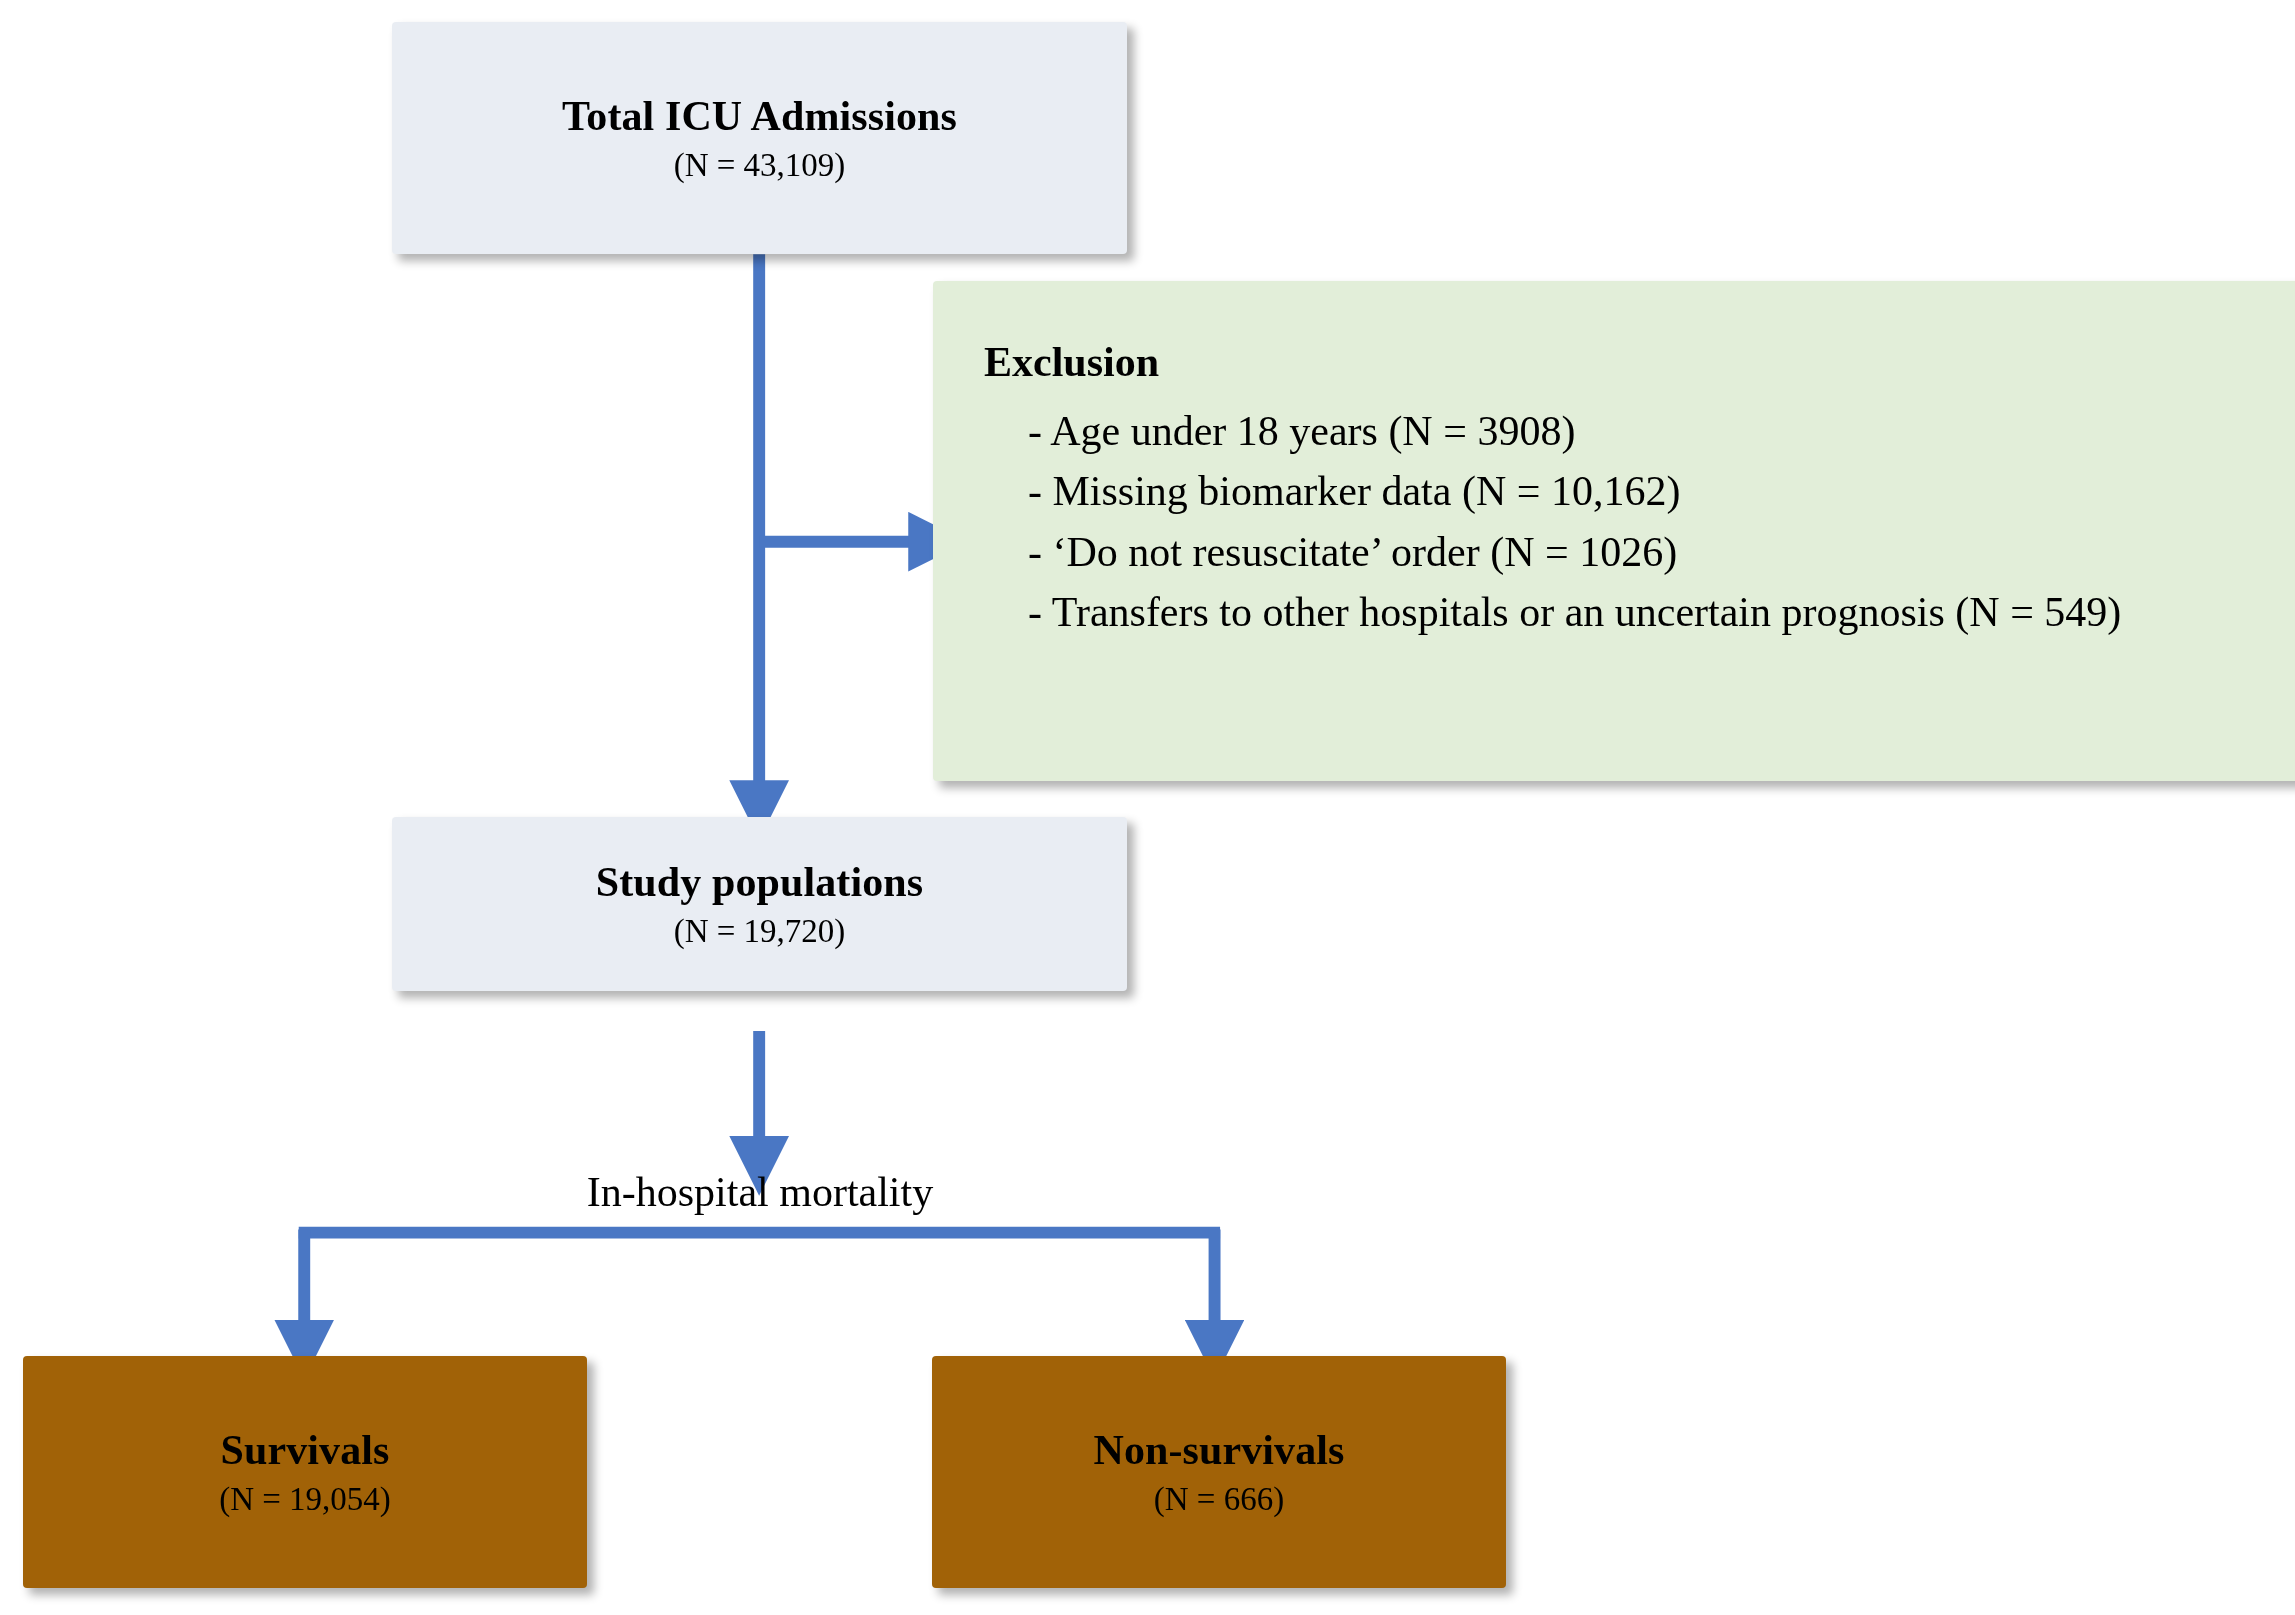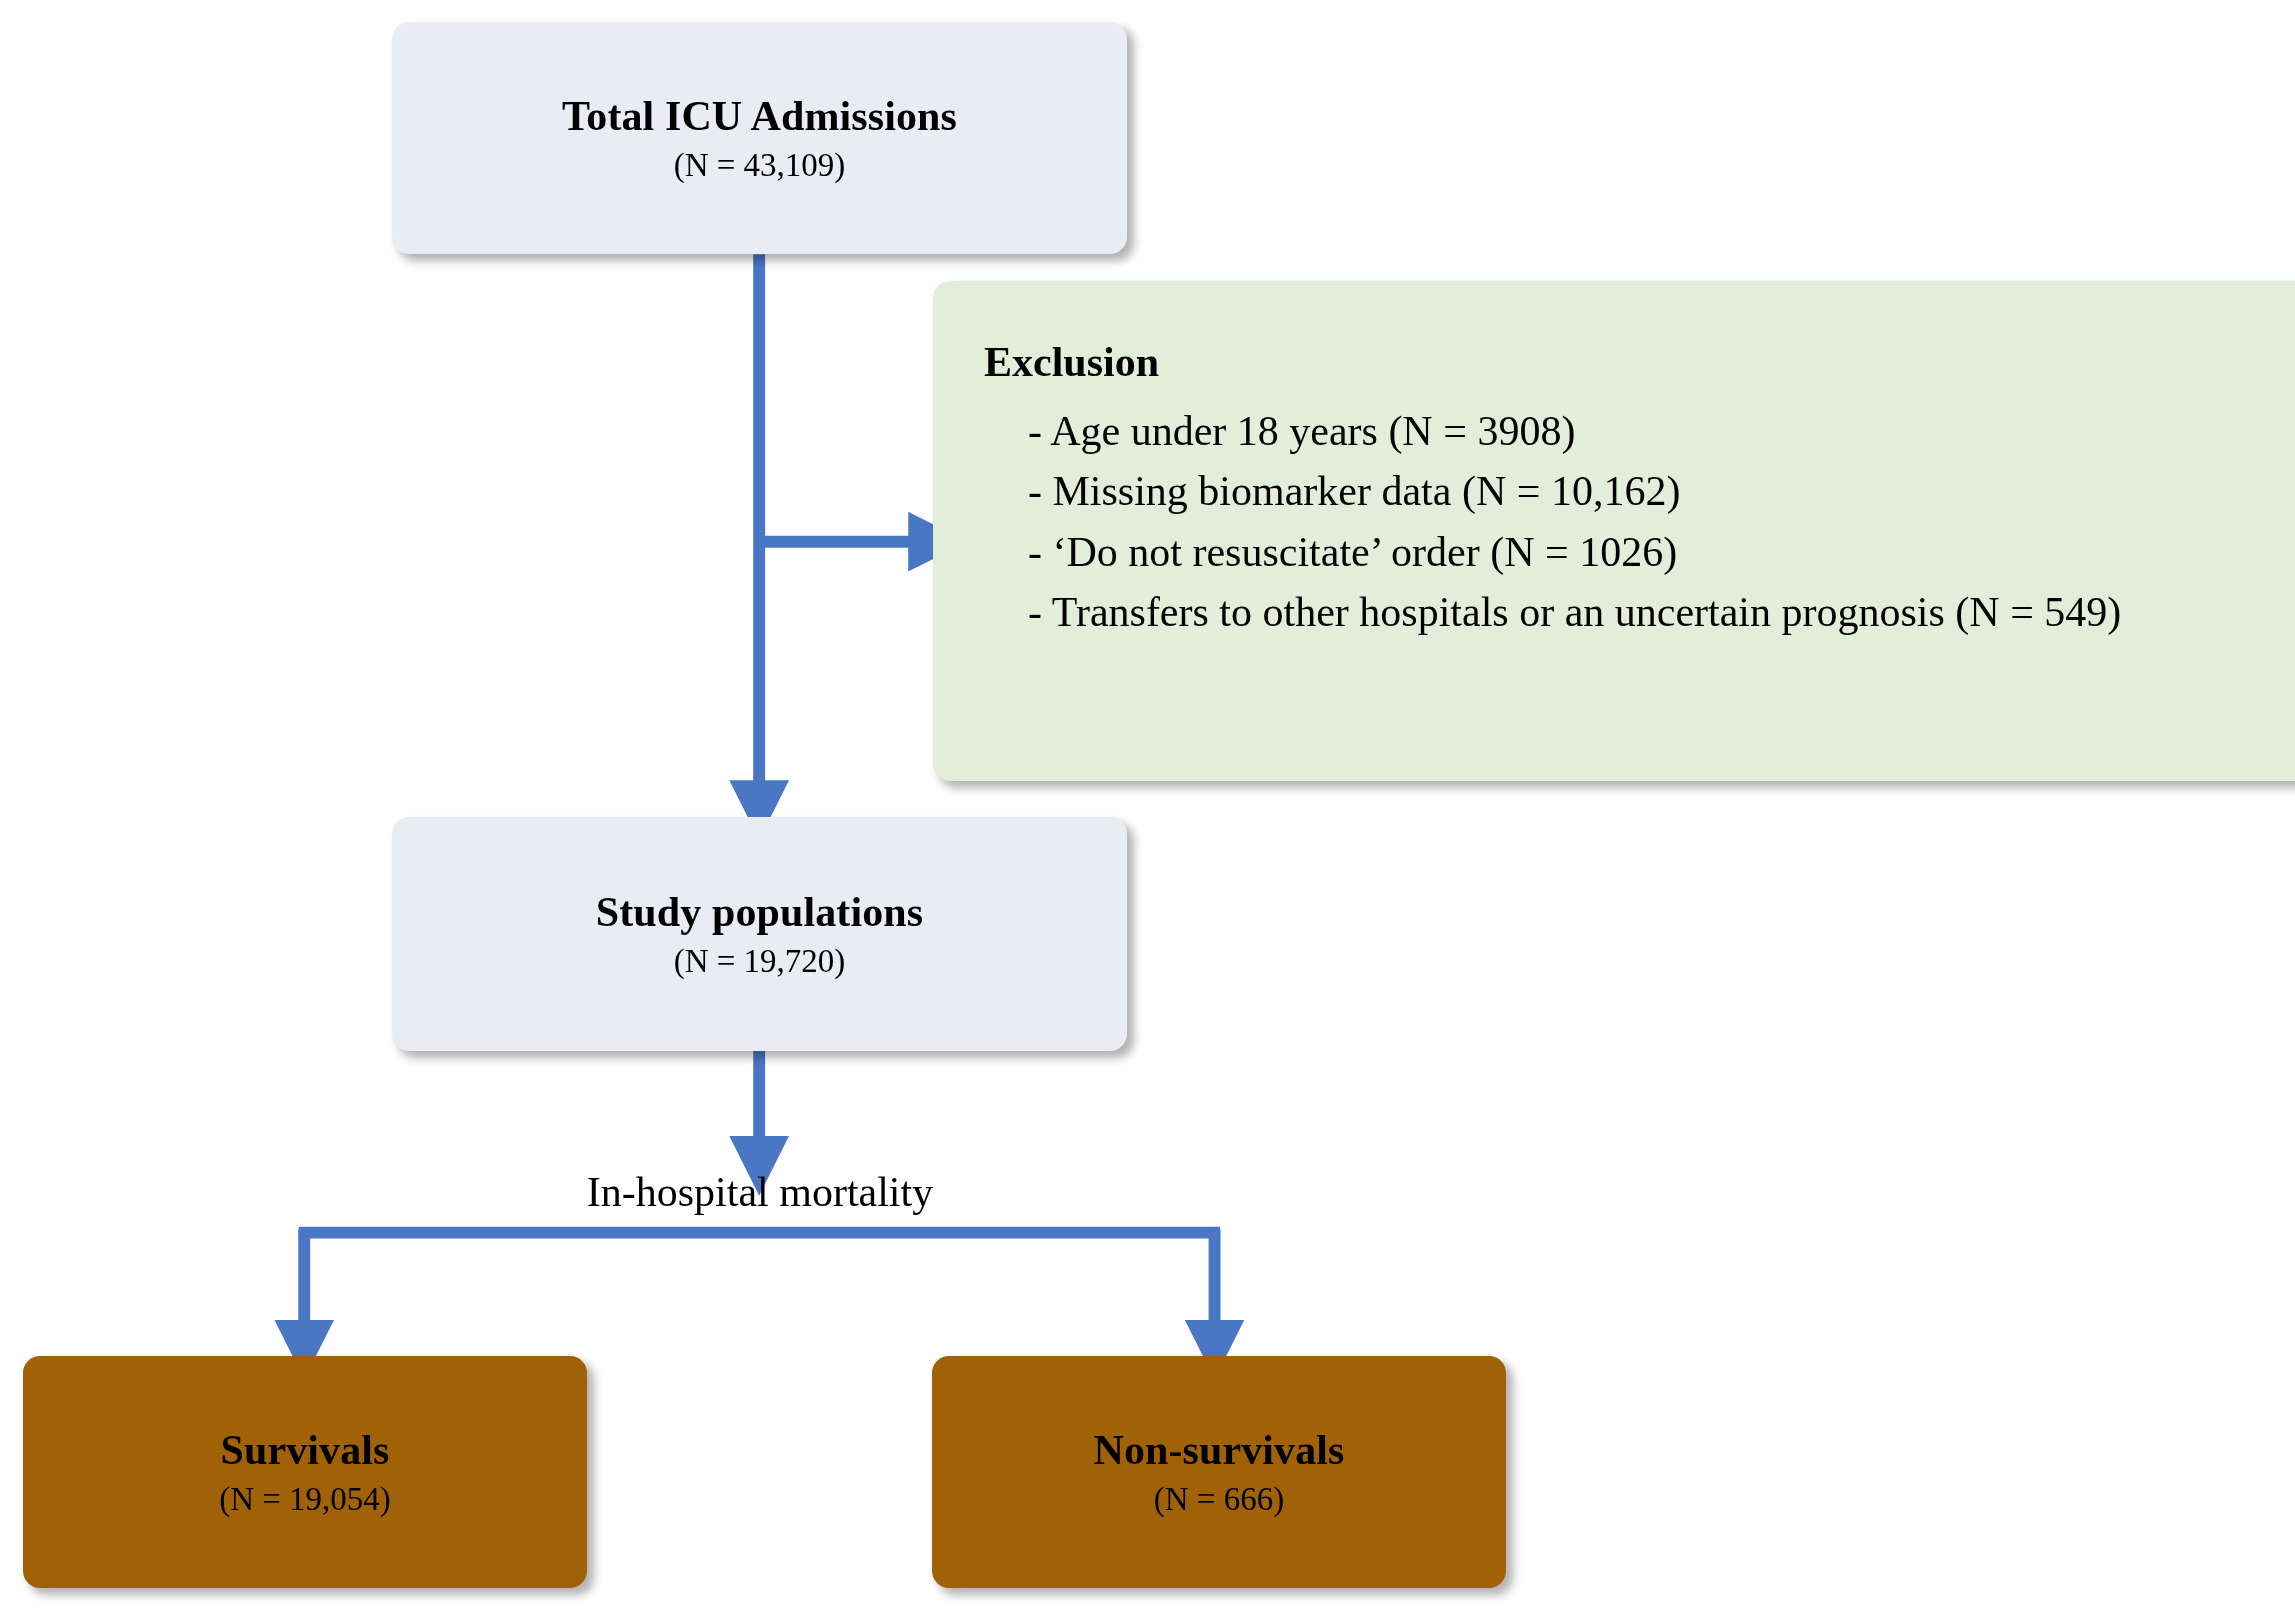--- a/index.html
+++ b/index.html
@@ -19,37 +19,37 @@
     overflow: hidden;
   }
   .node {
     position: absolute;
     box-sizing: border-box;
     display: flex;
     flex-direction: column;
     align-items: center;
     justify-content: center;
     text-align: center;
-    border-radius: 17px;
+    border-radius: 4px;
     box-shadow: 6.4px 6.4px 10px rgba(0,0,0,0.30);
     line-height: 1.30;
   }
   .node-blue  { background: #e9edf3; }
   .node-peach { background: #a16207; }
   .node-green {
     background: #e2eed9;
     align-items: flex-start;
     justify-content: flex-start;
     text-align: left;
   }
 
   
   #node-total        { left: 392px;  top: 22px;   width: 735px; height: 232px;  }
   #node-exclusion    { left: 933px; top: 281px;  width: 1518px; height: 500px; padding: 54px 27.5px 18.4px 51px; }
-  #node-study        { left: 392px;  top: 817px; width: 735px; height: 234px;  }
+  #node-study        { left: 392px;  top: 817px; width: 735px; height: 174px;  }
   #node-survivals    { left: 23px;   top: 1356px; width: 564px; height: 232px;  }
   #node-nonsurvivals { left: 932px; top: 1356px; width: 574px; height: 232px;  }
 
   .ttl {
     font-weight: bold;
     font-size: 42px;
     letter-spacing: 0.1px;
   }
   .ital {
     font-style: italic;

